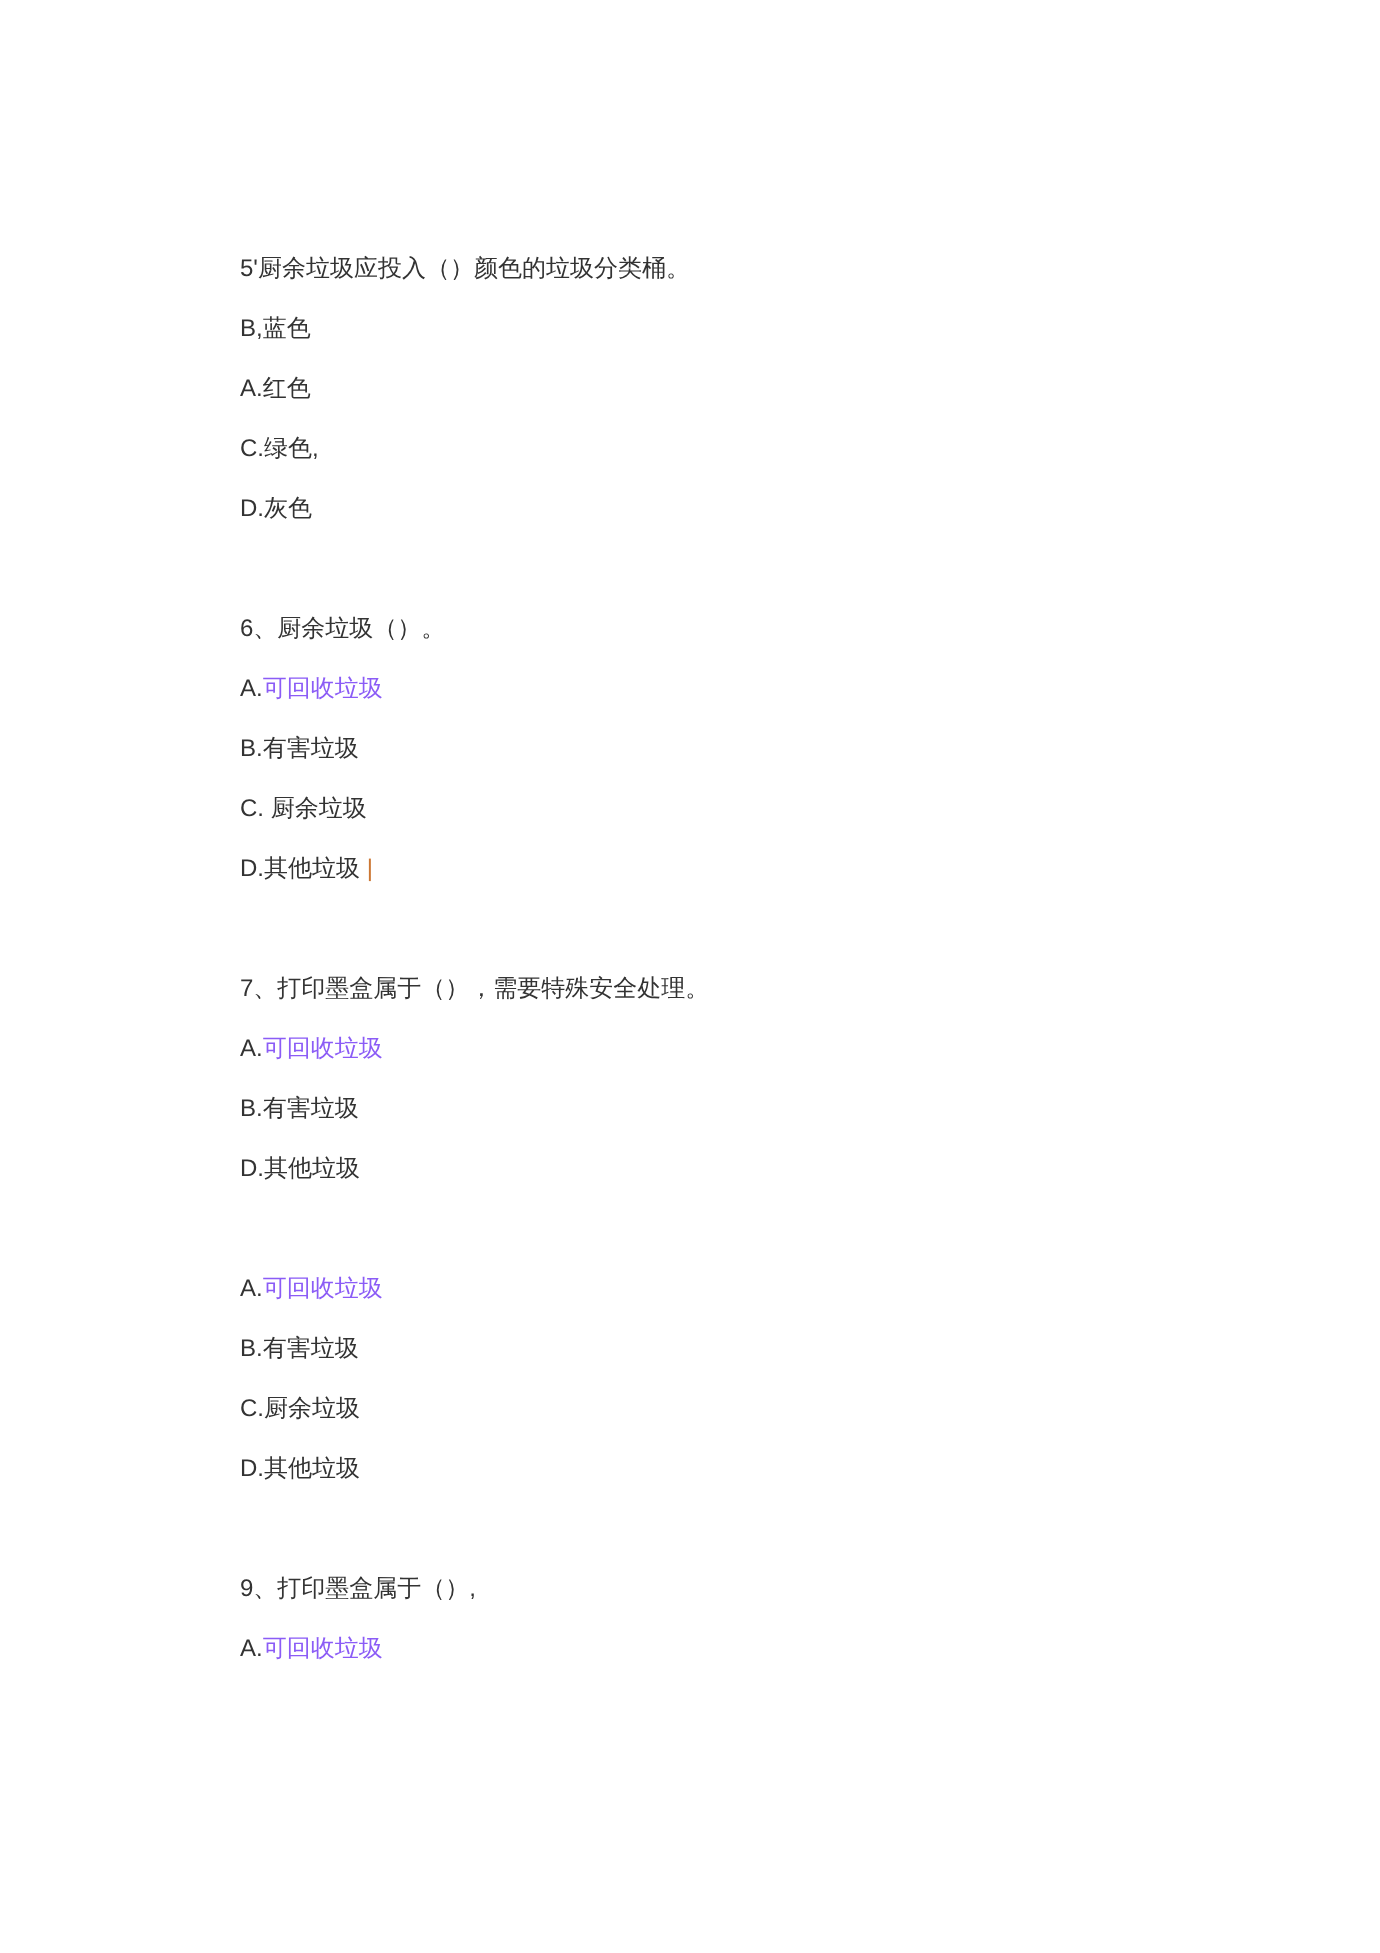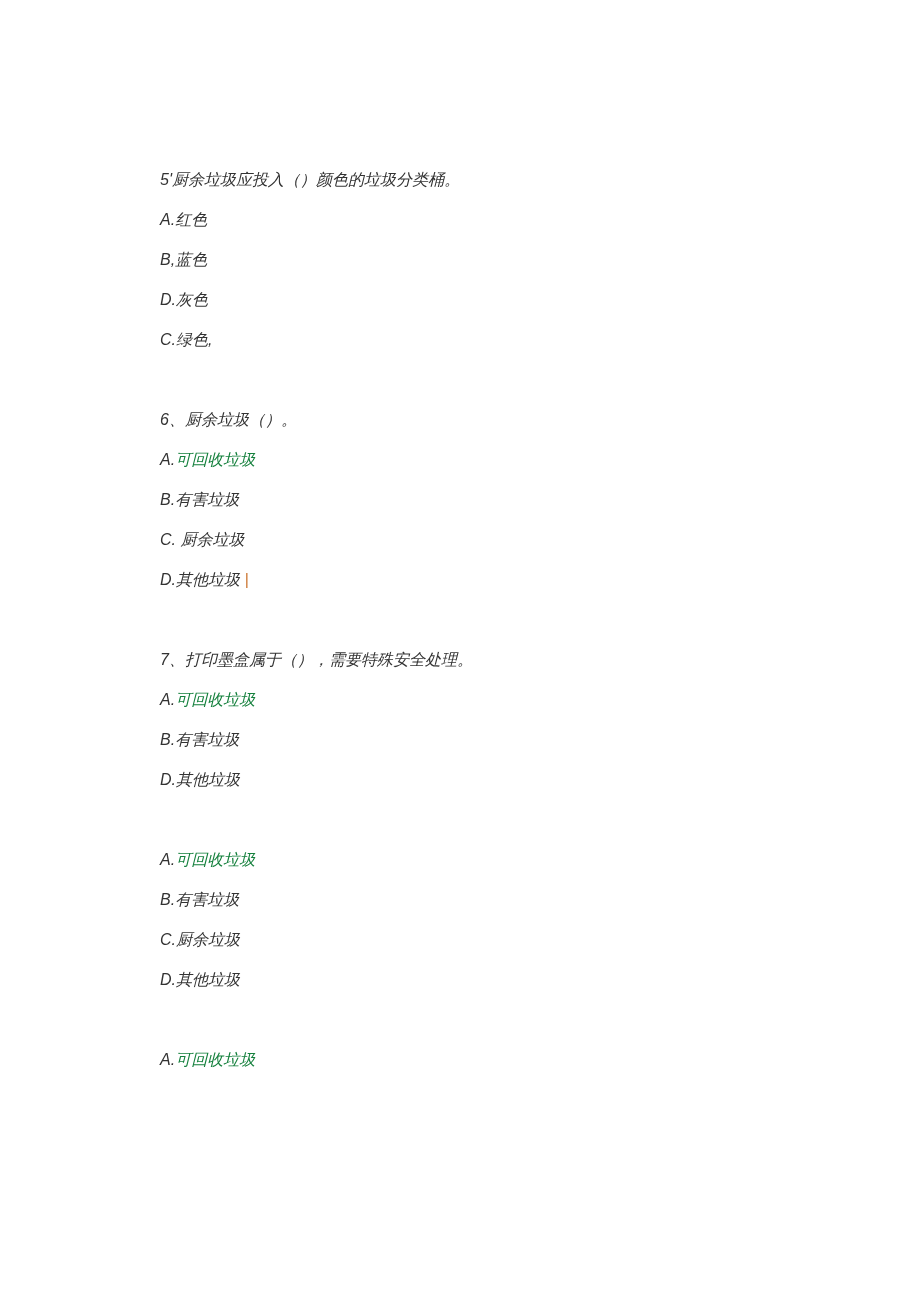--- a/index.html
+++ b/index.html
@@ -9,52 +9,51 @@
     }
     body {
       width: 920px;
       height: 1302px;
       background: #ffffff;
       font-family: "Microsoft YaHei", "SimSun", Arial, sans-serif;
       padding: 160px 160px 0 160px;
     }
     .question-block {
       margin-bottom: 40px;
-      font-style: italic;
     }
     .question-text {
       font-size: 16px;
       line-height: 2.5;
       color: #333333;
     }
     .option {
       font-size: 16px;
       line-height: 2.5;
       color: #333333;
     }
     .label-black {
       color: #333333;
     }
     .text-gray {
-      color: #15803d;
+      color: #8b5cf6;
     }
     .cursor-mark {
       color: #cc7733;
     }
   </style>
 </head>
 <body>
 
 <div id="content">
     <div class="question-block">
       <div class="question-text"><span>5'</span><span>厨余垃圾应投入（）颜色的垃圾分类桶。</span></div>
+      <div class="option"><span class="label-black">B,</span><span>蓝色</span></div>
       <div class="option"><span class="label-black">A.</span><span>红色</span></div>
-      <div class="option"><span class="label-black">B,</span><span>蓝色</span></div>
+      <div class="option"><span class="label-black">C.</span><span>绿色,</span></div>
       <div class="option"><span class="label-black">D.</span><span>灰色</span></div>
-      <div class="option"><span class="label-black">C.</span><span>绿色,</span></div>
     </div>
     <div class="question-block">
       <div class="question-text"><span>6、</span><span>厨余垃圾（）。</span></div>
       <div class="option"><span class="label-black">A.</span><span class="text-gray">可回收垃圾</span></div>
       <div class="option"><span class="label-black">B.</span><span>有害垃圾</span></div>
       <div class="option"><span class="label-black">C. </span><span>厨余垃圾</span></div>
       <div class="option"><span class="label-black">D.</span><span>其他垃圾</span><span class="cursor-mark"> |</span></div>
     </div>
     <div class="question-block">
       <div class="question-text"><span>7、</span><span>打印墨盒属于（），需要特殊安全处理。</span></div>
@@ -62,15 +61,16 @@
       <div class="option"><span class="label-black">B.</span><span>有害垃圾</span></div>
       <div class="option"><span class="label-black">D.</span><span>其他垃圾</span></div>
     </div>
     <div class="question-block">
       <div class="option"><span class="label-black">A.</span><span class="text-gray">可回收垃圾</span></div>
       <div class="option"><span class="label-black">B.</span><span>有害垃圾</span></div>
       <div class="option"><span class="label-black">C.</span><span>厨余垃圾</span></div>
       <div class="option"><span class="label-black">D.</span><span>其他垃圾</span></div>
     </div>
     <div class="question-block">
+      <div class="question-text"><span>9、</span><span>打印墨盒属于（）,</span></div>
       <div class="option"><span class="label-black">A.</span><span class="text-gray">可回收垃圾</span></div>
     </div>
   </div>
 
 </body></html>

